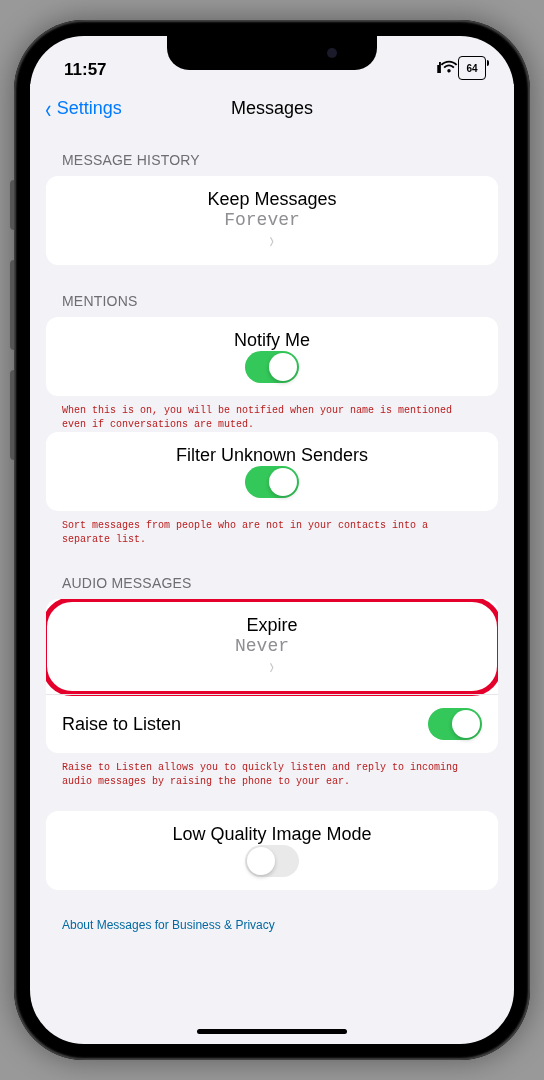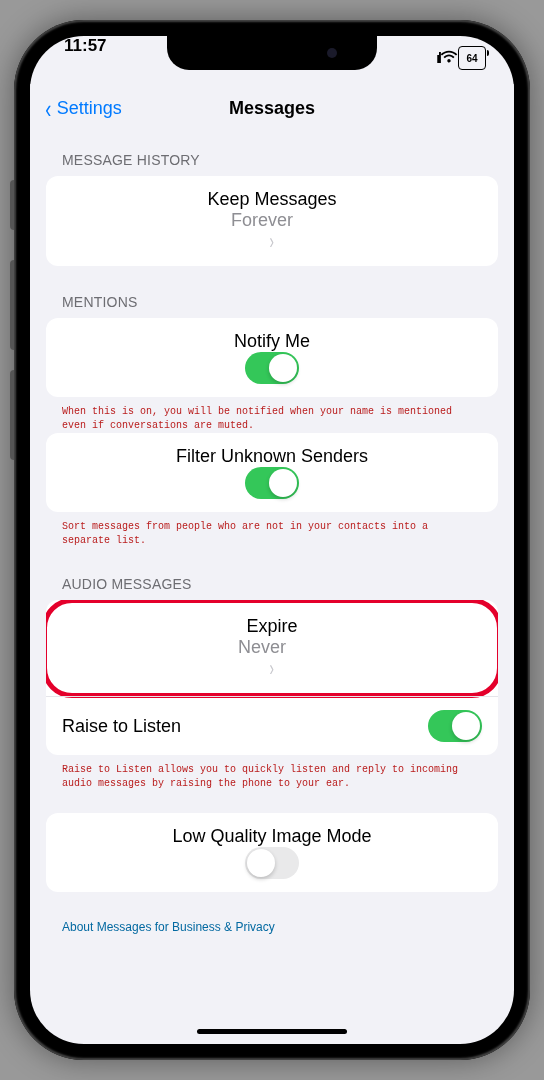--- a/index.html
+++ b/index.html
@@ -56,20 +56,21 @@
       position:absolute;
       right:40px; top:12px;
       width:10px; height:10px;
       border-radius:50%;
       background:#1a1a2a;
     }
     .status-bar {
       height: 48px;
       display: flex;
       justify-content: space-between;
+      align-items: flex-end;
       padding: 0 28px 4px 34px;
       font-weight: 600;
       font-size: 17px;
     }
     .status-right { display:flex; align-items:center; font-size:15px; }
     .battery {
       border: 1.5px solid #000; border-radius:4px;
       width:28px; height:24px;
       position:relative;
       display:flex; align-items:center; justify-content:center;
@@ -91,21 +92,21 @@
     .back-btn {
       display:flex; align-items:center; gap:4px;
       color:#007aff; font-size:18px;
     }
     .back-chevron {
       font-size:26px; font-weight:500; line-height:1;
       transform: scaleX(.7);
     }
     .nav-title {
       position:absolute; left:0; right:0; text-align:center;
-      font-size:18px; font-weight:700; pointer-events:none;
+      font-size:18px; font-weight:400; pointer-events:none;
     }
     .content { padding: 0 16px; }
     .section-header {
       text-transform: uppercase;
       color:#6d6d72;
       font-size:14px;
       padding: 28px 16px 8px;
       letter-spacing:.2px;
     }
     .section-header.first { padding-top:18px; }
@@ -116,21 +117,21 @@
     }
     .row {
       display:flex; align-items:center;
       padding: 13px 16px;
       font-size:18px;
       min-height:48px;
       border-top:.5px solid #e5e5ea;
     }
     .group .row:first-child { border-top:none;flex-direction:column; }
     .row-label { flex:1; color:#000; }
-    .row-value { color:#8e8e93; margin-right:20px; font-size:18px; }
+    .row-value { color:#8e8e93; margin-right:20px; font-size:18px;font-family:Liberation Mono, monospace; }
     .chevron { color:#c7c7cc; font-size:22px; line-height:1; transform:scaleX(.6); }
     .footer-text {
       color:#b91c1c;
       font-size:10px;
       padding: 8px 16px 0;
       line-height:1.4;
       font-family:Liberation Mono, monospace;
     }
     .toggle {
       width:54px; height:32px;

